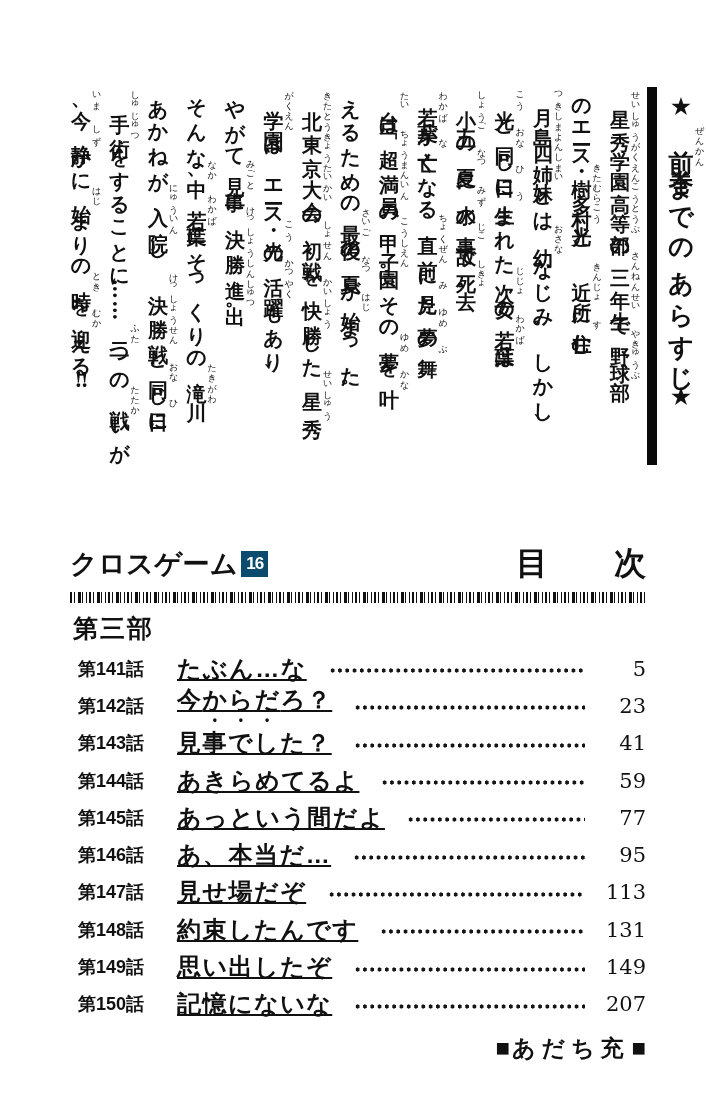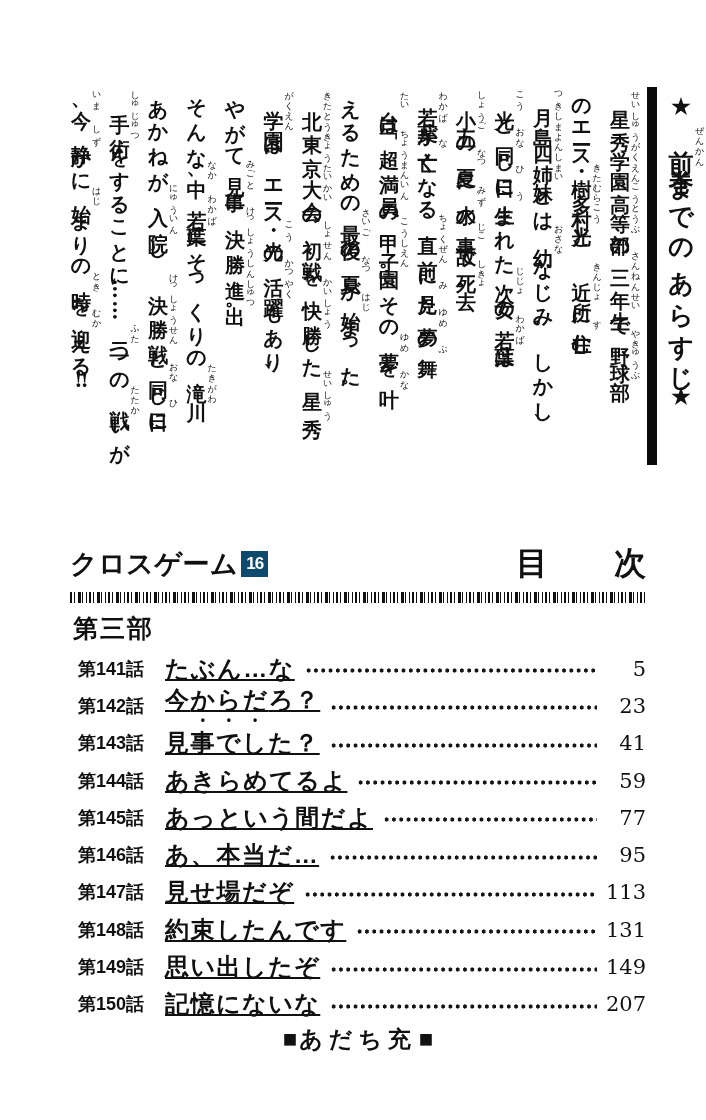--- a/index.html
+++ b/index.html
@@ -113,20 +113,21 @@
     font-size: 25px;
     font-weight: bold;
     letter-spacing: 2px;
   }
   .chapter-list { margin-top: 5px; }
   .ch-row {
     display: flex;
     align-items: center;
     height: 37.3px;
     padding-left: 8px;
+    gap: 12px;
   }
   .ch-no {
     width: 87px;
     flex-shrink: 0;
     font-size: 18px;
     font-weight: bold;
   }
   .ch-title {
     font-size: 24px;
     font-weight: bold;
@@ -151,22 +152,22 @@
     background-repeat: repeat-x;
   }
   .ch-page {
     min-width: 46px;
     flex-shrink: 0;
     text-align: right;
     font-family: "DejaVu Serif", "Liberation Serif", serif;
     font-size: 21px;
   }
   .author-line {
-    margin-top: 1px;
-    text-align: center;
+    margin-top: 10px;
+    text-align: right;
     font-size: 23px;
     font-weight: bold;
   }
   .author-name { letter-spacing: 6px; padding: 0 2px; }
   .sq { font-size: 24px; letter-spacing: 0; }
 </style>
 </head>
 <body>
 
 <div class="page">

